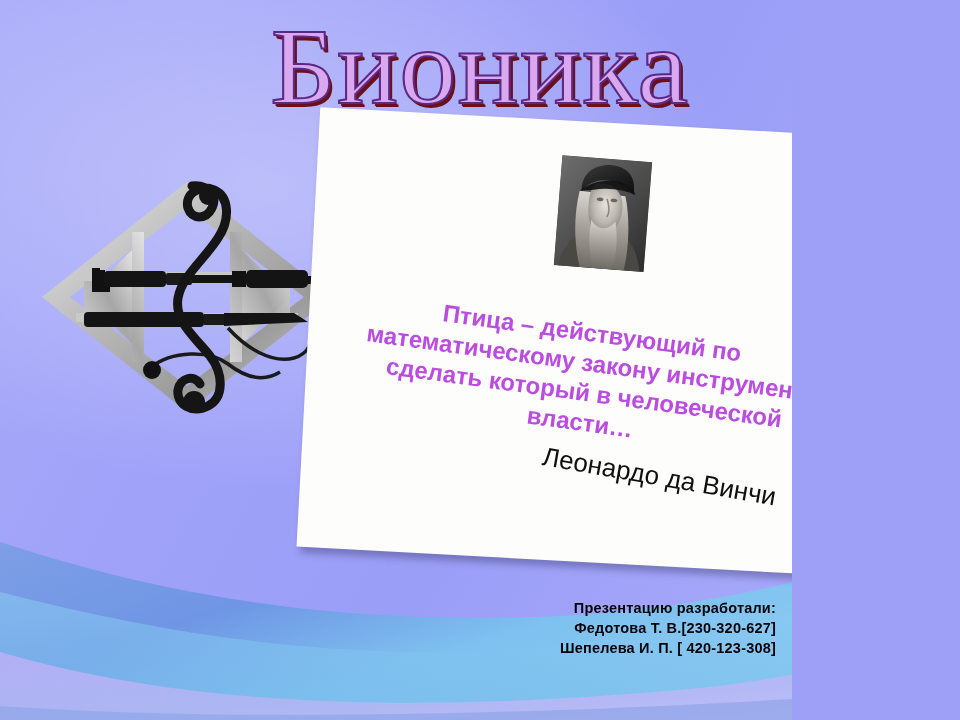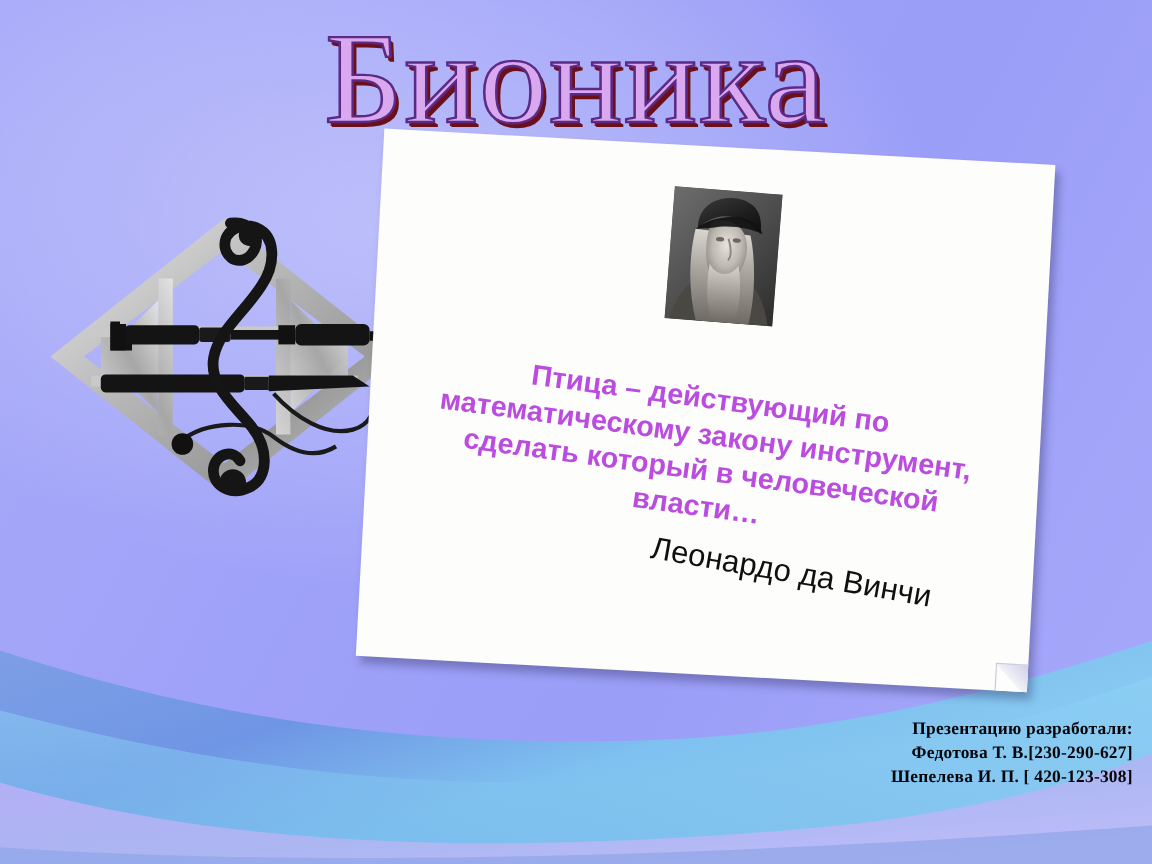--- a/index.html
+++ b/index.html
@@ -3,21 +3,21 @@
 <meta charset="utf-8">
 <title>Бионика</title>
 <style>
   html,body{margin:0;padding:0;}
   body{
     width:960px;height:720px;overflow:hidden;
     font-family:"Liberation Sans","DejaVu Sans",sans-serif;
     background:#9ea0f7;
   }
   #slide{
-    position:relative;width:960px;height:720px;overflow:hidden;
+    position:relative;width:792px;height:720px;overflow:hidden;
     background:
       radial-gradient(ellipse 640px 420px at 34% 26%, rgba(255,255,255,0.30) 0%, rgba(255,255,255,0.13) 45%, rgba(255,255,255,0.0) 72%),
       linear-gradient(118deg, #a9abf9 0%, #9fa2f8 34%, #9b9ef7 62%, #a7a9fa 100%);
   }
   
   .waves{position:absolute;left:0;bottom:0;width:960px;height:200px;pointer-events:none;}
   
   #title-wrap{
     position:absolute;left:0;top:6px;width:960px;height:130px;
     text-align:center;
@@ -75,21 +75,21 @@
     font-size:26px;line-height:32px;font-weight:400;
     white-space:nowrap;
   }
   
   #credits{
     position:absolute;right:16px;top:598px;width:420px;
     text-align:right;color:#05050a;
     font-size:14.5px;line-height:20px;font-weight:bold;
     letter-spacing:0.2px;
   }
-  #credits div{white-space:nowrap;font-family:Liberation Serif, serif;}
+  #credits div{white-space:nowrap;}
   
   #emblem{position:absolute;left:32px;top:172px;width:310px;height:250px;}
 </style>
 </head>
 <body>
 
 <div id="slide">
 
   <svg class="waves" viewBox="0 0 960 200" preserveAspectRatio="none">
     <defs>
@@ -235,17 +235,17 @@
       <div>власти…</div>
     </div>
 
     <div id="attrib">Леонардо да Винчи</div>
 
     <div id="card-fold"></div>
   </div>
 
   <div id="credits">
     <div>Презентацию разработали:</div>
-    <div>Федотова Т. В.[230-290-627]</div>
+    <div>Федотова Т. В.[230-320-627]</div>
     <div>Шепелева И. П.  [ 420-123-308]</div>
   </div>
 
 </div>
 
 </body></html>

